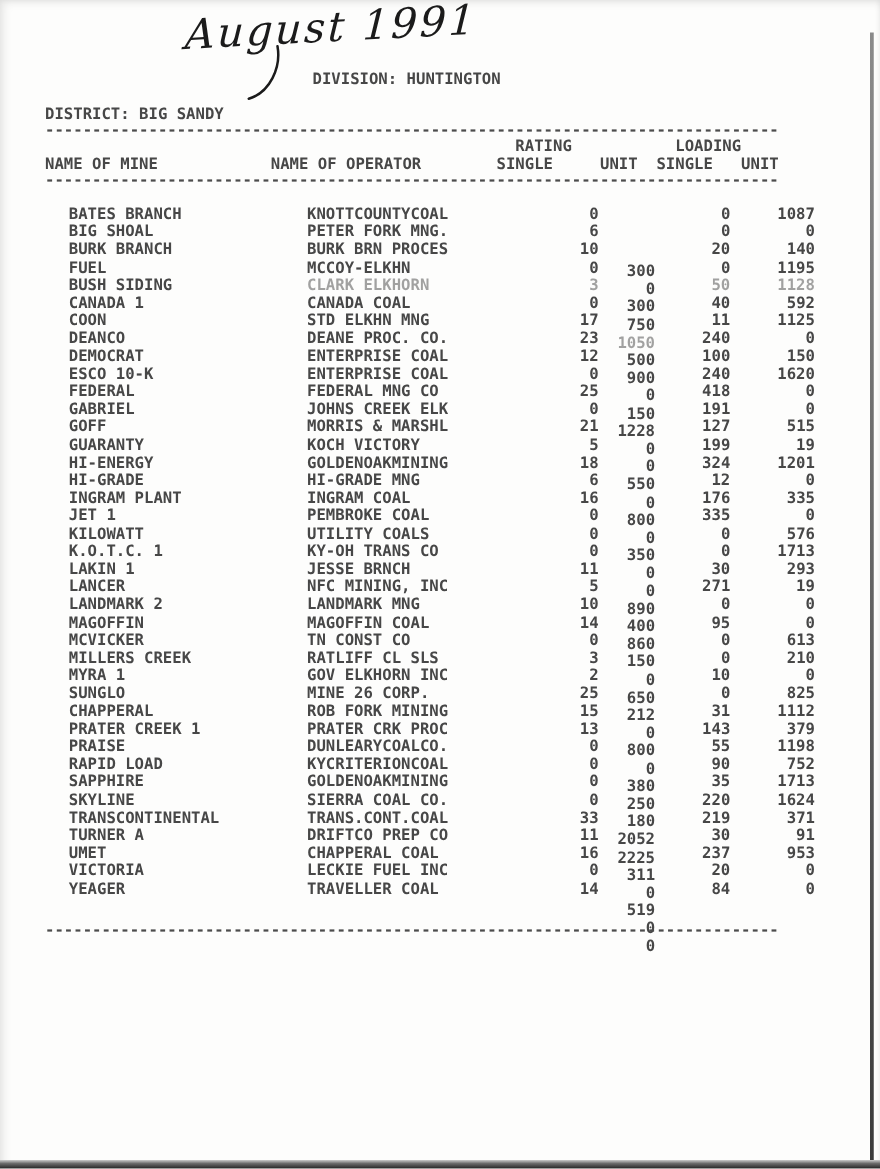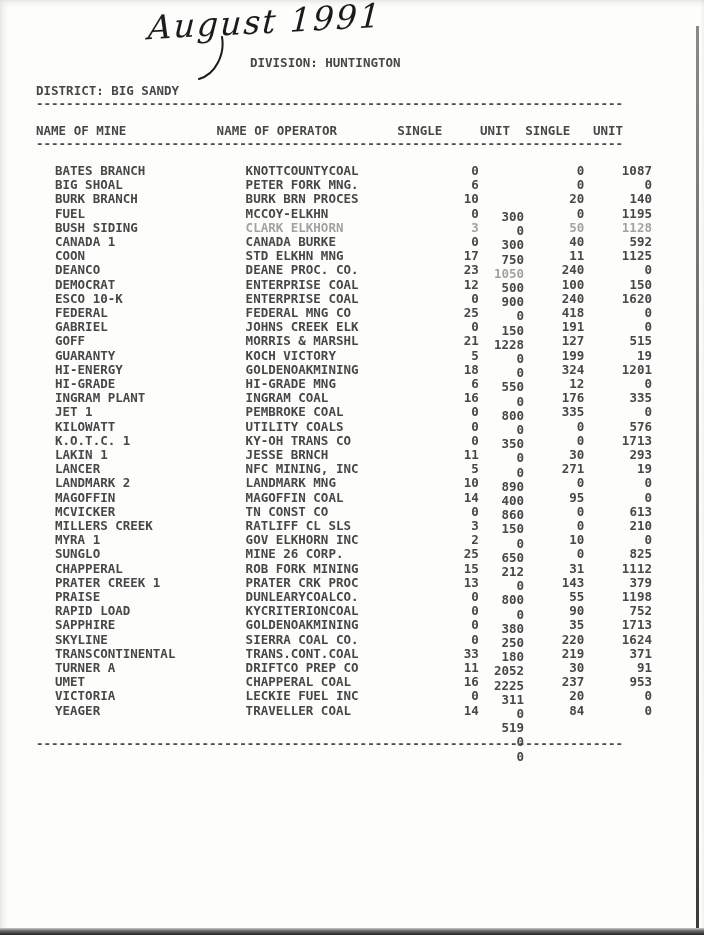--- a/index.html
+++ b/index.html
@@ -62,39 +62,43 @@
   <div class="hand">August 1991</div>
   <svg class="flourish" width="40" height="46" viewBox="0 0 40 46">
     <path d="M30,1 C33,18 24,38 7,43" stroke="#1b1b1b" stroke-width="2" fill="none" stroke-linecap="round"></path>
   </svg>
 
   <div class="line division">DIVISION: HUNTINGTON</div>
   <div class="line district">DISTRICT: BIG SANDY</div>
 
   <div class="line sep sep1">------------------------------------------------------------------------------</div>
 
+  <div class="line hdr1">
+    <span class="h-rating">RATING</span>
+    <span class="h-loading">LOADING</span>
+  </div>
 
   <div class="line hdr2">
     <span class="h-mine">NAME OF MINE</span>
     <span class="h-op">NAME OF OPERATOR</span>
     <span class="h-rs">SINGLE</span>
     <span class="h-ru">UNIT</span>
     <span class="h-ls">SINGLE</span>
     <span class="h-lu">UNIT</span>
   </div>
 
   <div class="line sep sep2">------------------------------------------------------------------------------</div>
 
   <div id="rows">
       <div class="line row" style="top: 164px;"><span class="mine">BATES BRANCH</span><span class="op">KNOTTCOUNTYCOAL</span><span class="num rs">0</span><span class="num ru">300</span><span class="num ls">0</span><span class="num lu">1087</span></div>
       <div class="line row" style="top: 178.2px;"><span class="mine">BIG SHOAL</span><span class="op">PETER FORK MNG.</span><span class="num rs">6</span><span class="num ru">0</span><span class="num ls">0</span><span class="num lu">0</span></div>
       <div class="line row" style="top: 192.4px;"><span class="mine">BURK BRANCH</span><span class="op">BURK BRN PROCES</span><span class="num rs">10</span><span class="num ru">300</span><span class="num ls">20</span><span class="num lu">140</span></div>
       <div class="line row" style="top: 206.6px;"><span class="mine">FUEL</span><span class="op">MCCOY-ELKHN</span><span class="num rs">0</span><span class="num ru">750</span><span class="num ls">0</span><span class="num lu">1195</span></div>
       <div class="line row faded" style="top: 220.8px;"><span class="mine">BUSH SIDING</span><span class="op">CLARK ELKHORN</span><span class="num rs">3</span><span class="num ru">1050</span><span class="num ls">50</span><span class="num lu">1128</span></div>
-      <div class="line row" style="top: 235px;"><span class="mine">CANADA 1</span><span class="op">CANADA BURKE</span><span class="num rs">0</span><span class="num ru">500</span><span class="num ls">40</span><span class="num lu">592</span></div>
+      <div class="line row" style="top: 235px;"><span class="mine">CANADA 1</span><span class="op">CANADA COAL</span><span class="num rs">0</span><span class="num ru">500</span><span class="num ls">40</span><span class="num lu">592</span></div>
       <div class="line row" style="top: 249.2px;"><span class="mine">COON</span><span class="op">STD ELKHN MNG</span><span class="num rs">17</span><span class="num ru">900</span><span class="num ls">11</span><span class="num lu">1125</span></div>
       <div class="line row" style="top: 263.4px;"><span class="mine">DEANCO</span><span class="op">DEANE PROC. CO.</span><span class="num rs">23</span><span class="num ru">0</span><span class="num ls">240</span><span class="num lu">0</span></div>
       <div class="line row" style="top: 277.6px;"><span class="mine">DEMOCRAT</span><span class="op">ENTERPRISE COAL</span><span class="num rs">12</span><span class="num ru">150</span><span class="num ls">100</span><span class="num lu">150</span></div>
       <div class="line row" style="top: 291.8px;"><span class="mine">ESCO 10-K</span><span class="op">ENTERPRISE COAL</span><span class="num rs">0</span><span class="num ru">1228</span><span class="num ls">240</span><span class="num lu">1620</span></div>
       <div class="line row" style="top: 306px;"><span class="mine">FEDERAL</span><span class="op">FEDERAL MNG CO</span><span class="num rs">25</span><span class="num ru">0</span><span class="num ls">418</span><span class="num lu">0</span></div>
       <div class="line row" style="top: 320.2px;"><span class="mine">GABRIEL</span><span class="op">JOHNS CREEK ELK</span><span class="num rs">0</span><span class="num ru">0</span><span class="num ls">191</span><span class="num lu">0</span></div>
       <div class="line row" style="top: 334.4px;"><span class="mine">GOFF</span><span class="op">MORRIS &amp; MARSHL</span><span class="num rs">21</span><span class="num ru">550</span><span class="num ls">127</span><span class="num lu">515</span></div>
       <div class="line row" style="top: 348.6px;"><span class="mine">GUARANTY</span><span class="op">KOCH VICTORY</span><span class="num rs">5</span><span class="num ru">0</span><span class="num ls">199</span><span class="num lu">19</span></div>
       <div class="line row" style="top: 362.8px;"><span class="mine">HI-ENERGY</span><span class="op">GOLDENOAKMINING</span><span class="num rs">18</span><span class="num ru">800</span><span class="num ls">324</span><span class="num lu">1201</span></div>
       <div class="line row" style="top: 377px;"><span class="mine">HI-GRADE</span><span class="op">HI-GRADE MNG</span><span class="num rs">6</span><span class="num ru">0</span><span class="num ls">12</span><span class="num lu">0</span></div>

